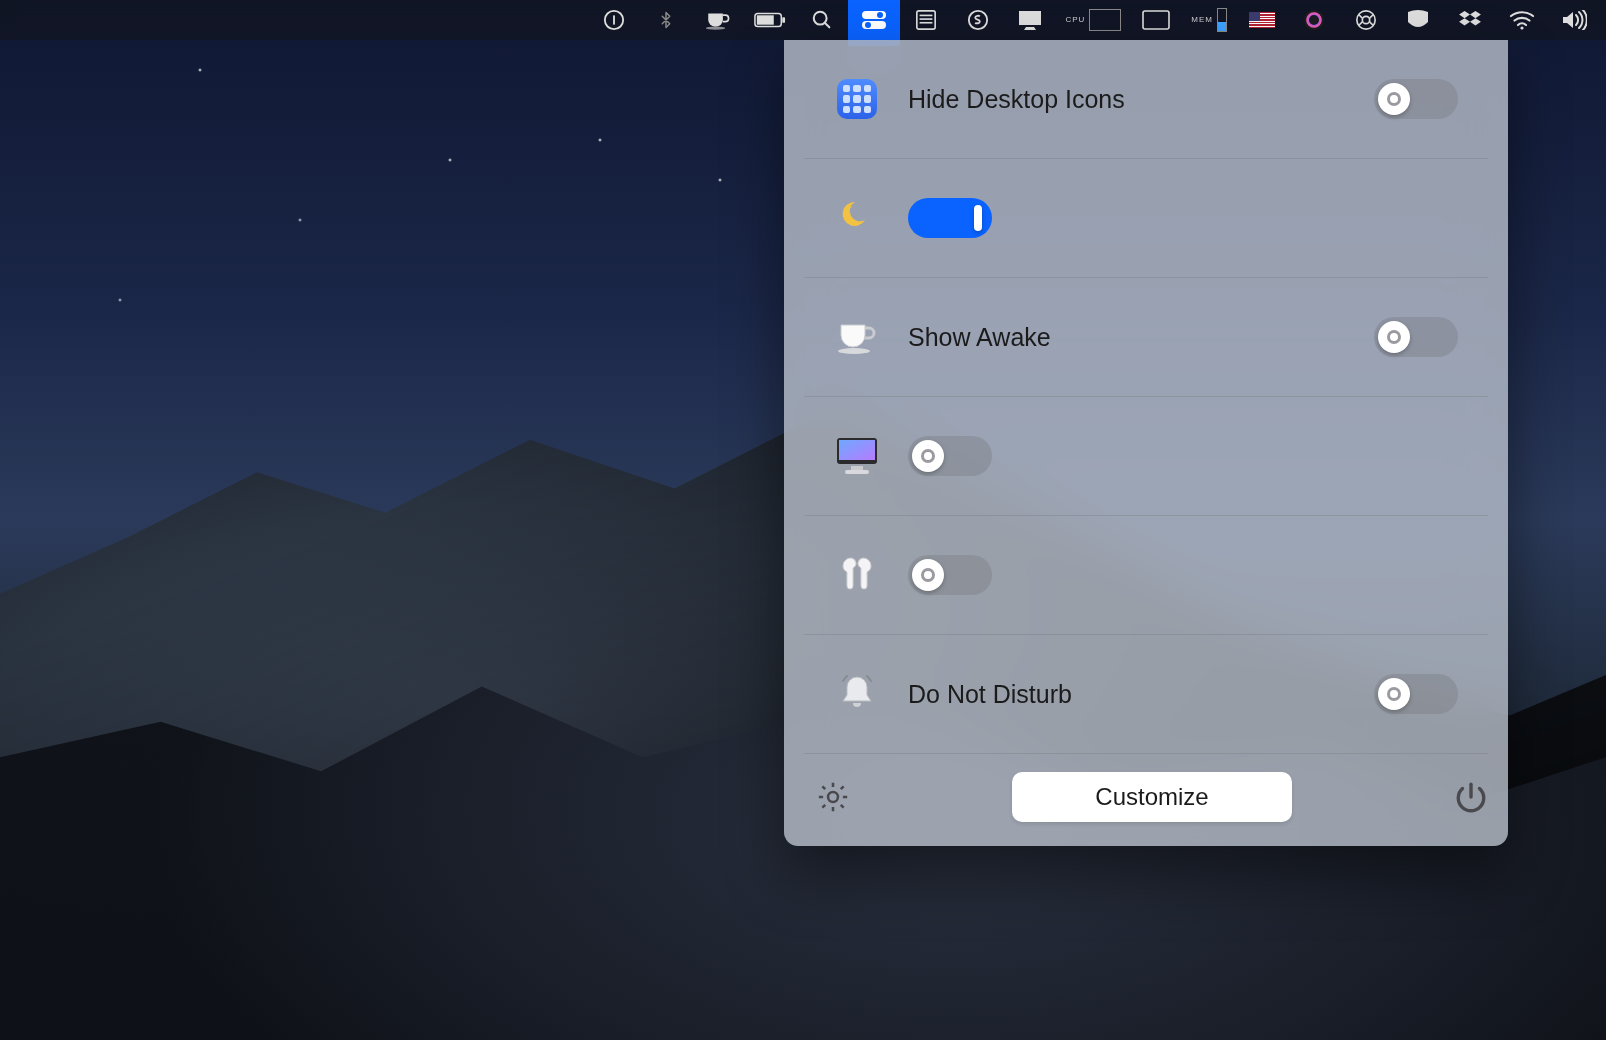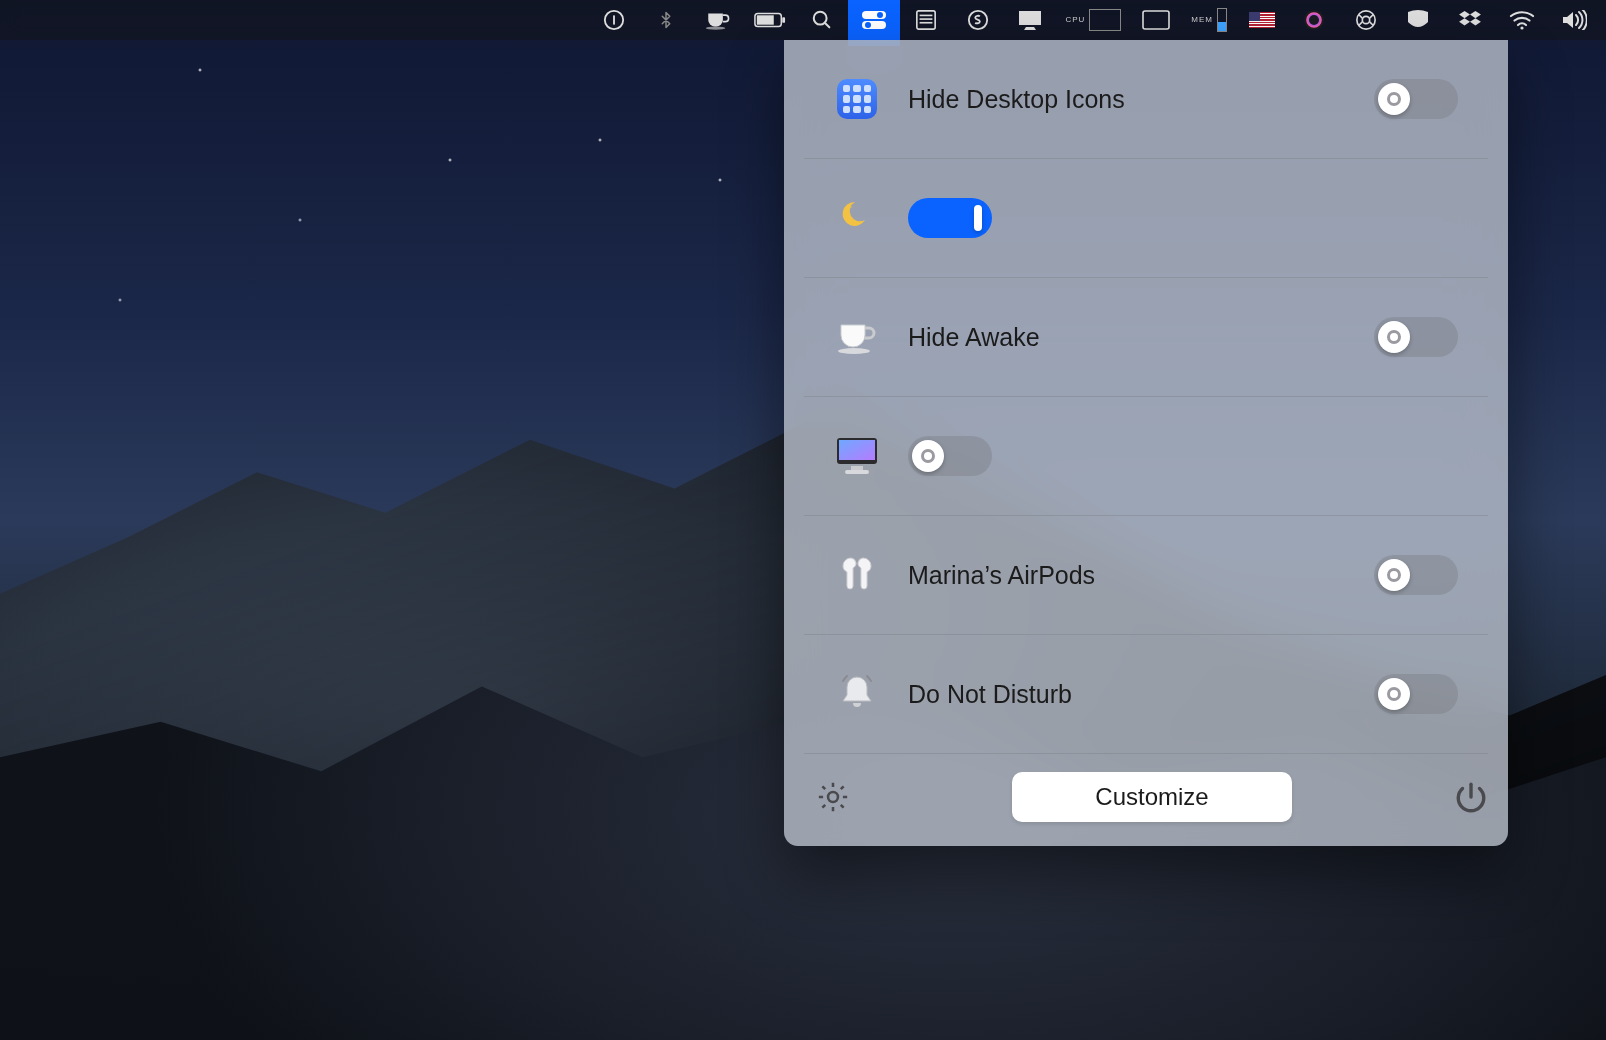--- a/index.html
+++ b/index.html
@@ -401,21 +401,21 @@
   </div>
 
   <div class="row">
     <div class="ricon">
       <svg width="42" height="36" viewBox="0 0 42 36">
           <ellipse cx="18" cy="32" rx="16" ry="3" fill="#d7d9dd"></ellipse>
           <path d="M5 6h24v10a12 12 0 0 1-12 12h0A12 12 0 0 1 5 16V6z" fill="#fafafa" stroke="#c9cbce"></path>
           <path d="M29 9h4a5 5 0 0 1 0 10h-4" fill="none" stroke="#c9cbce" stroke-width="3"></path>
         </svg>
     </div>
-    <div class="rlabel">Hide Awake</div>
+    <div class="rlabel">Show Awake</div>
     <div class="toggle off">
         <div class="knob"></div>
       </div>
   </div>
 
   <div class="row">
     <div class="ricon">
       <svg width="44" height="40" viewBox="0 0 44 40">
           <rect x="2" y="2" width="40" height="26" rx="3" fill="#2b2b2e"></rect>
           <rect x="4" y="4" width="36" height="20" fill="url(#ssg)"></rect>
@@ -434,21 +434,20 @@
       </div>
   </div>
 
   <div class="row">
     <div class="ricon">
       <svg width="40" height="42" viewBox="0 0 40 42" fill="#f4f4f6" stroke="#cfcfd2" stroke-width="1">
           <path d="M14 4a8 8 0 0 0-8 8c0 3 2 5 4 6v14a3 3 0 0 0 6 0V14c2-1 3-3 3-5a6 6 0 0 0-5-5z"></path>
           <path d="M26 4a8 8 0 0 1 8 8c0 3-2 5-4 6v14a3 3 0 0 1-6 0V14c-2-1-3-3-3-5a6 6 0 0 1 5-5z"></path>
         </svg>
     </div>
-    <div class="rlabel">Marina’s AirPods</div>
     <div class="toggle off">
         <div class="knob"></div>
       </div>
   </div>
 
   <div class="row">
     <div class="ricon">
       <svg width="40" height="42" viewBox="0 0 40 42">
           <path d="M20 4a10 10 0 0 0-10 10v8l-4 6h28l-4-6v-8A10 10 0 0 0 20 4z" fill="#e9eaee" stroke="#b9bbc0"></path>
           <path d="M16 30a4 4 0 0 0 8 0" fill="#d0d1d5"></path>

